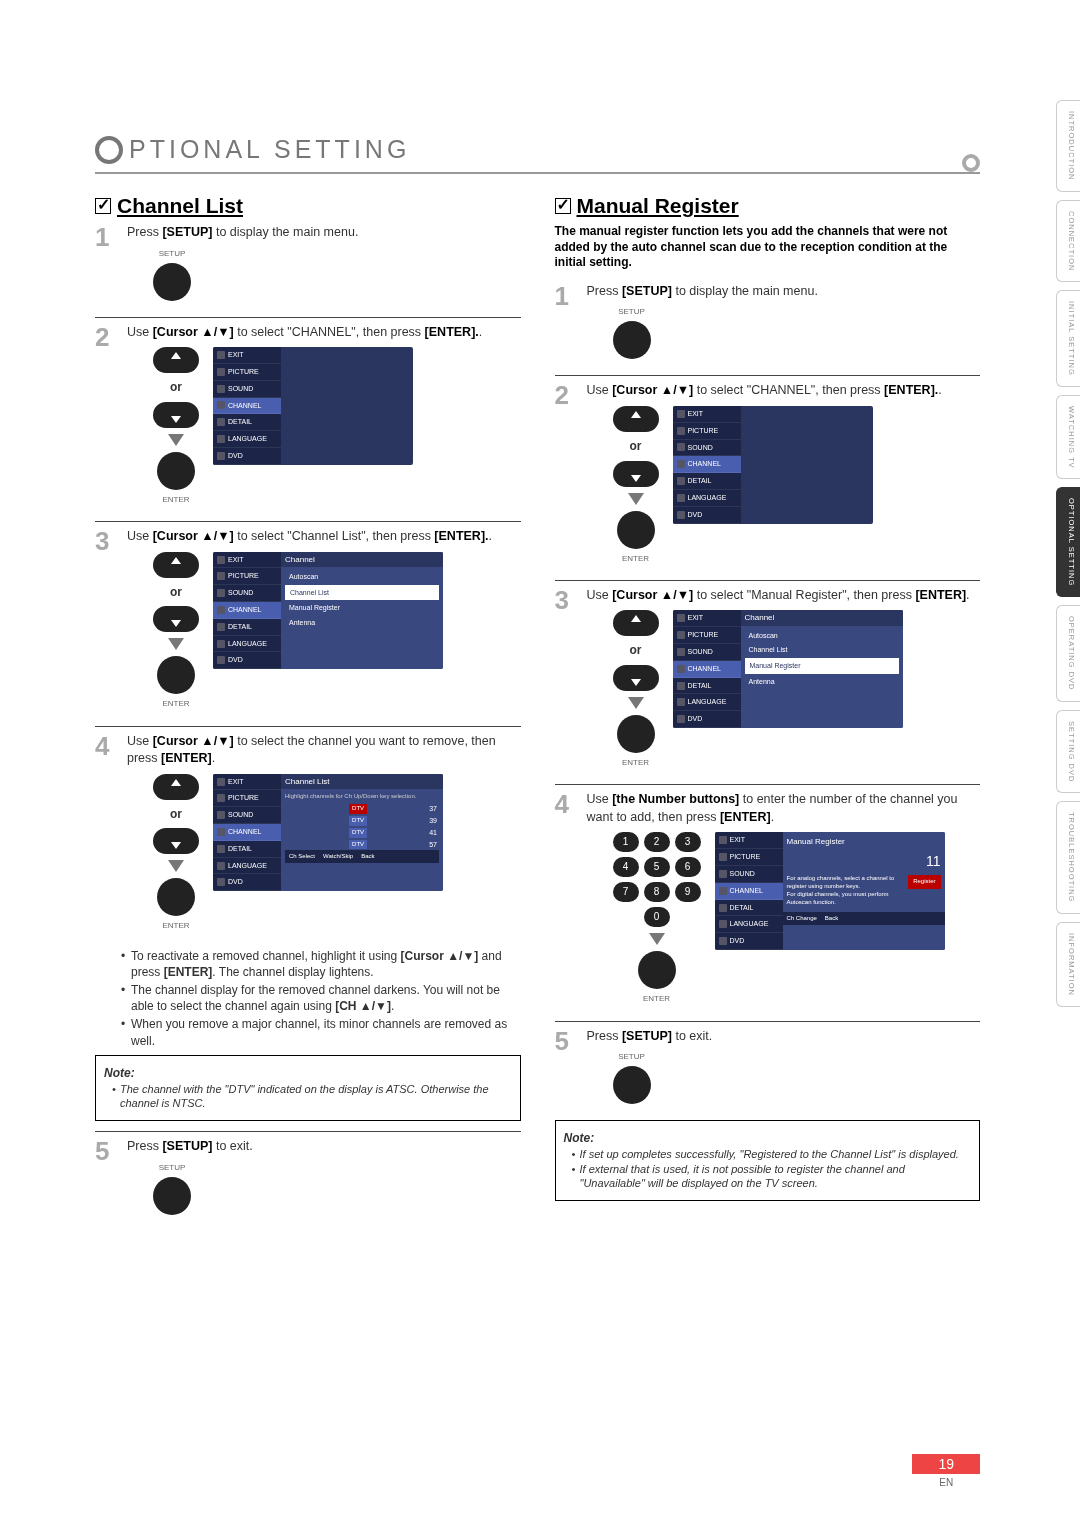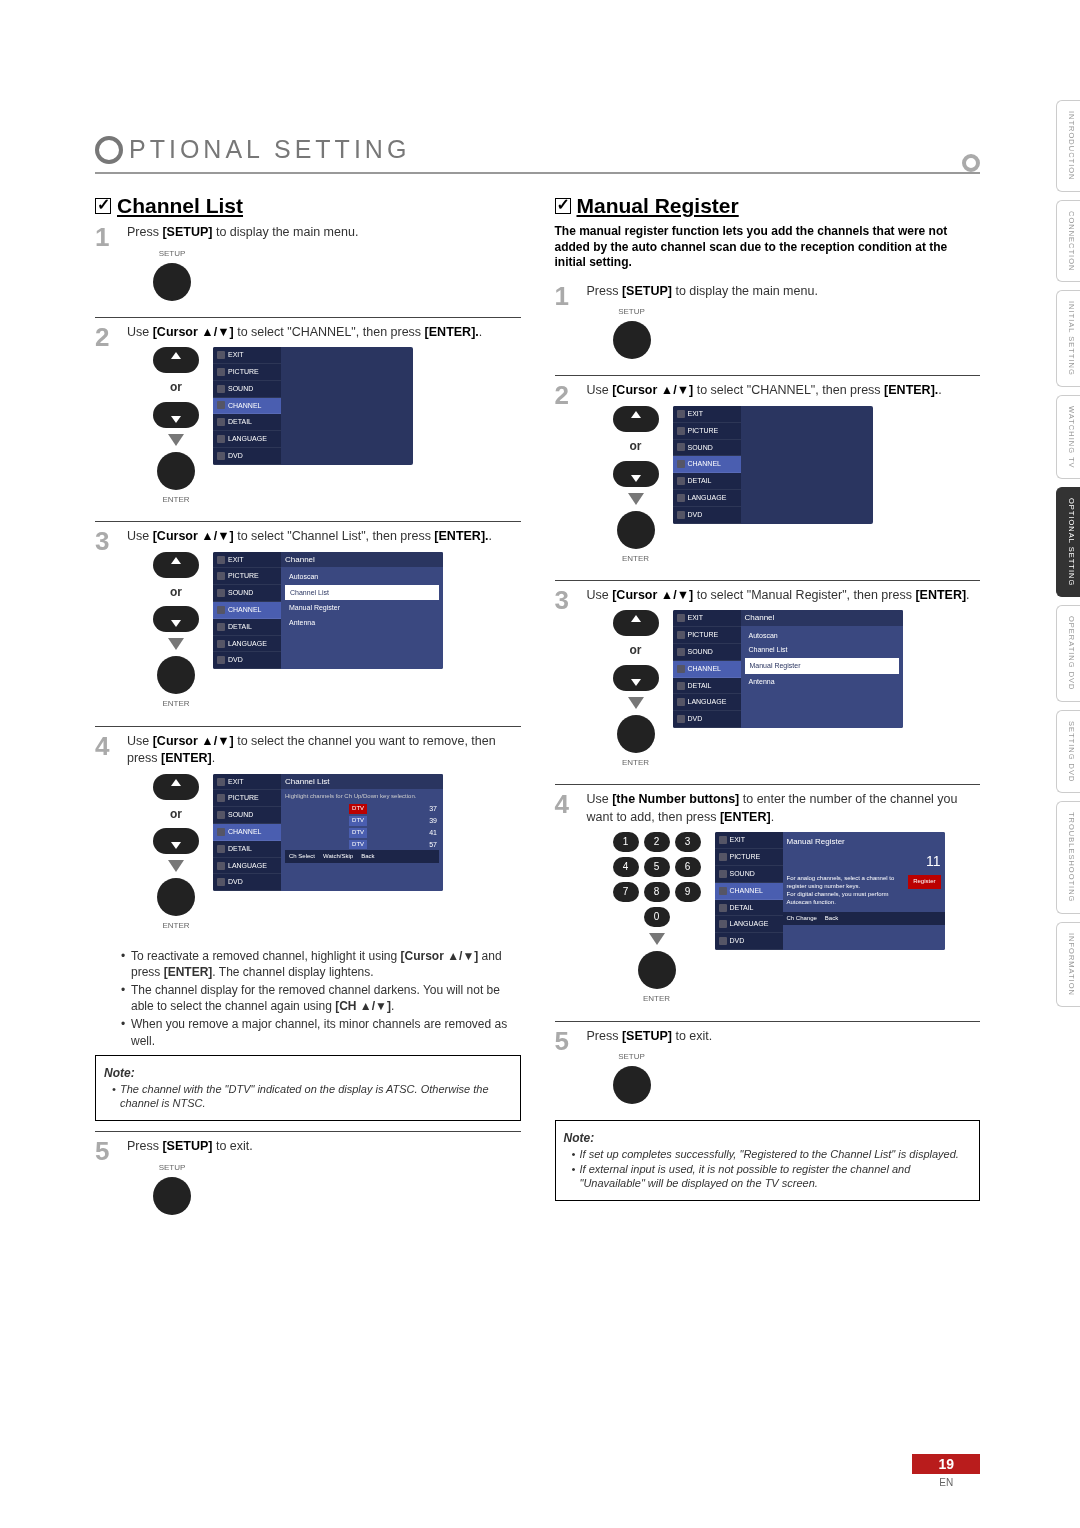--- a/index.html
+++ b/index.html
@@ -51,21 +51,21 @@
   .bullets li { padding-left:10px; position:relative; line-height:1.35; margin-bottom:2px; }
   .bullets li::before { content:"•"; position:absolute; left:0; }
   .hr { border:none; border-top:1.5px solid #444; margin:6px 0; }
   .numpad { display:grid; grid-template-columns:repeat(3,26px); gap:5px; justify-content:center; }
   .numkey { width:26px; height:20px; background:#222; color:#fff; border-radius:10px; font-size:10px; display:flex; align-items:center; justify-content:center; }
   .numkey.blank { background:transparent; }
   .side-tabs { position:absolute; right:0; top:100px; width:24px; display:flex; flex-direction:column; gap:8px; }
   .tab { writing-mode:vertical-rl; font-size:7.5px; color:#999; border:1px solid #ccc; border-right:none; border-radius:6px 0 0 6px; padding:10px 4px; text-align:center; letter-spacing:1px; background:#fff; }
   .tab.active { background:#333; color:#fff; border-color:#333; }
   .pnum { position:absolute; right:100px; bottom:40px; text-align:center; }
-  .pnum .bar { background:#b91c1c; color:#fff; font-weight:bold; padding:2px 26px; font-size:14px; display:inline-block; }
+  .pnum .bar { background:#ef4444; color:#fff; font-weight:normal; padding:2px 26px; font-size:14px; display:inline-block; }
   .pnum .en { font-size:10px; color:#666; margin-top:3px; }
   .right-dot { position:absolute; right:100px; top:154px; width:18px; height:18px; border:4px solid #aaa; border-radius:50%; background:#fff; }
   .reg-main { padding:4px; font-size:6.5px; }
   .reg-main .rtitle { font-size:8px; margin-bottom:4px; }
   .reg-main .rbox { display:flex; gap:6px; }
   .reg-main .rtxt { flex:1; font-size:6px; line-height:1.3; }
   .reg-main .rbtn { background:#b00; padding:2px 5px; font-size:6px; height:14px; }
   .reg-main .ch11 { text-align:right; font-size:14px; margin-bottom:4px; }
 </style>
 </head>
@@ -539,21 +539,21 @@
               <div class="btn-round"></div>
             </div>
           </div>
         </div>
       </div>
 
       <div class="note">
         <div class="ntitle">Note:</div>
         <ul>
           <li>If set up completes successfully, "Registered to the Channel List" is displayed.</li>
-          <li>If external input is used, it is not possible to register the channel and "Unavailable" will be displayed on the TV screen.</li>
+          <li>If external that is used, it is not possible to register the channel and "Unavailable" will be displayed on the TV screen.</li>
         </ul>
       </div>
     </div>
   </div>
 </div>
 
 <div class="side-tabs" id="side-tabs">
     <div class="tab">INTRODUCTION</div>
     <div class="tab">CONNECTION</div>
     <div class="tab">INITIAL SETTING</div>

